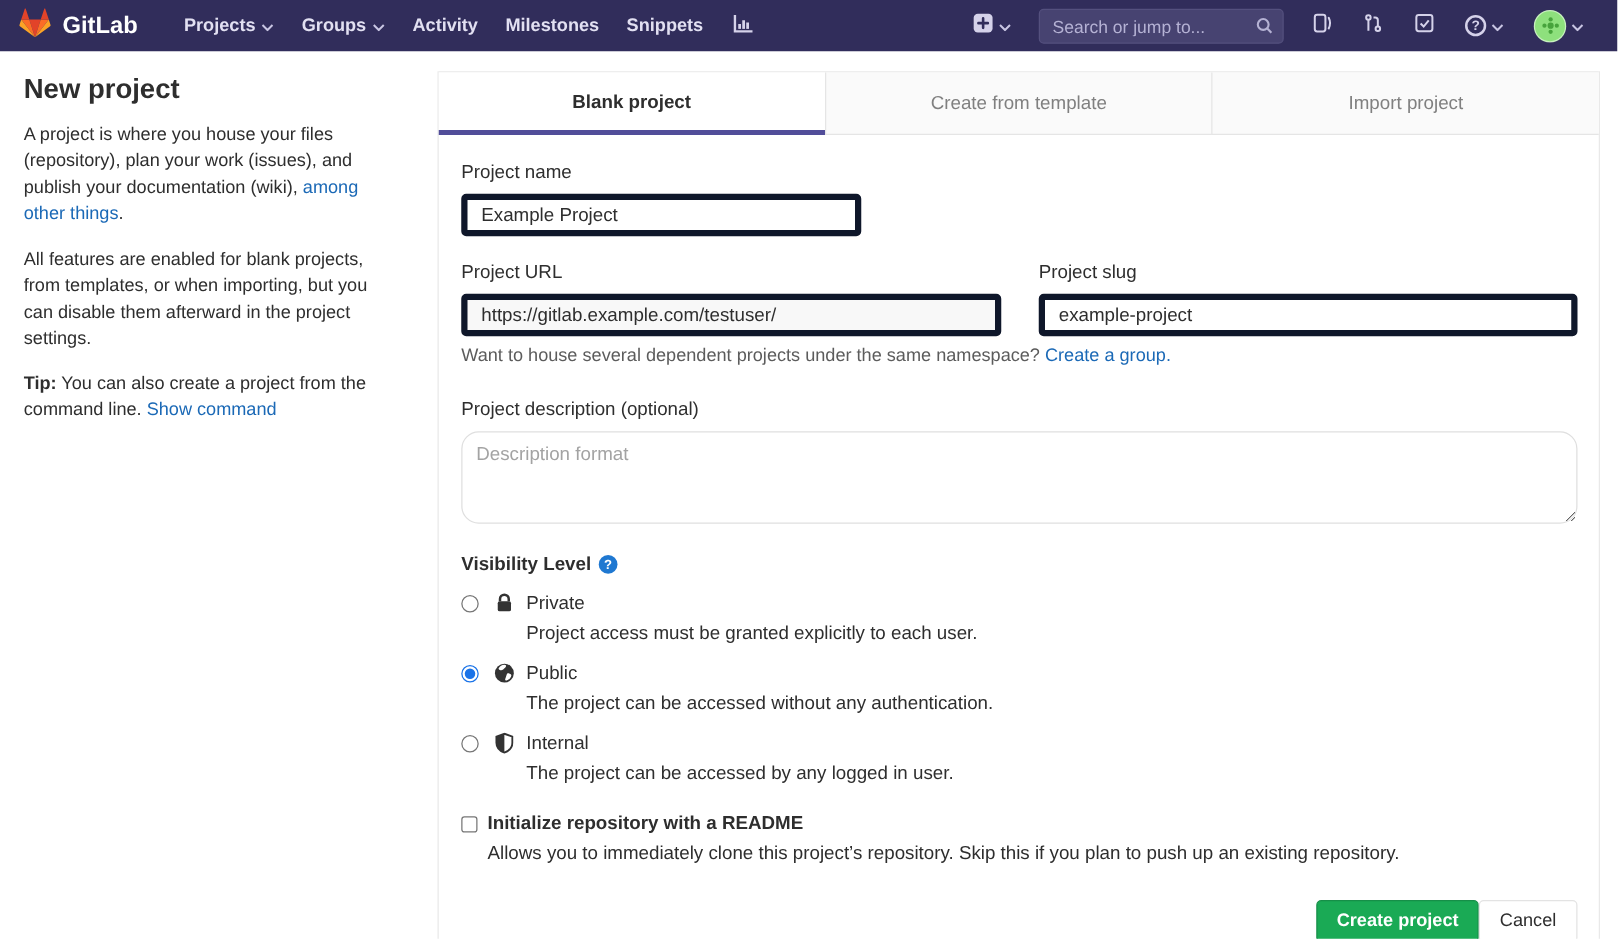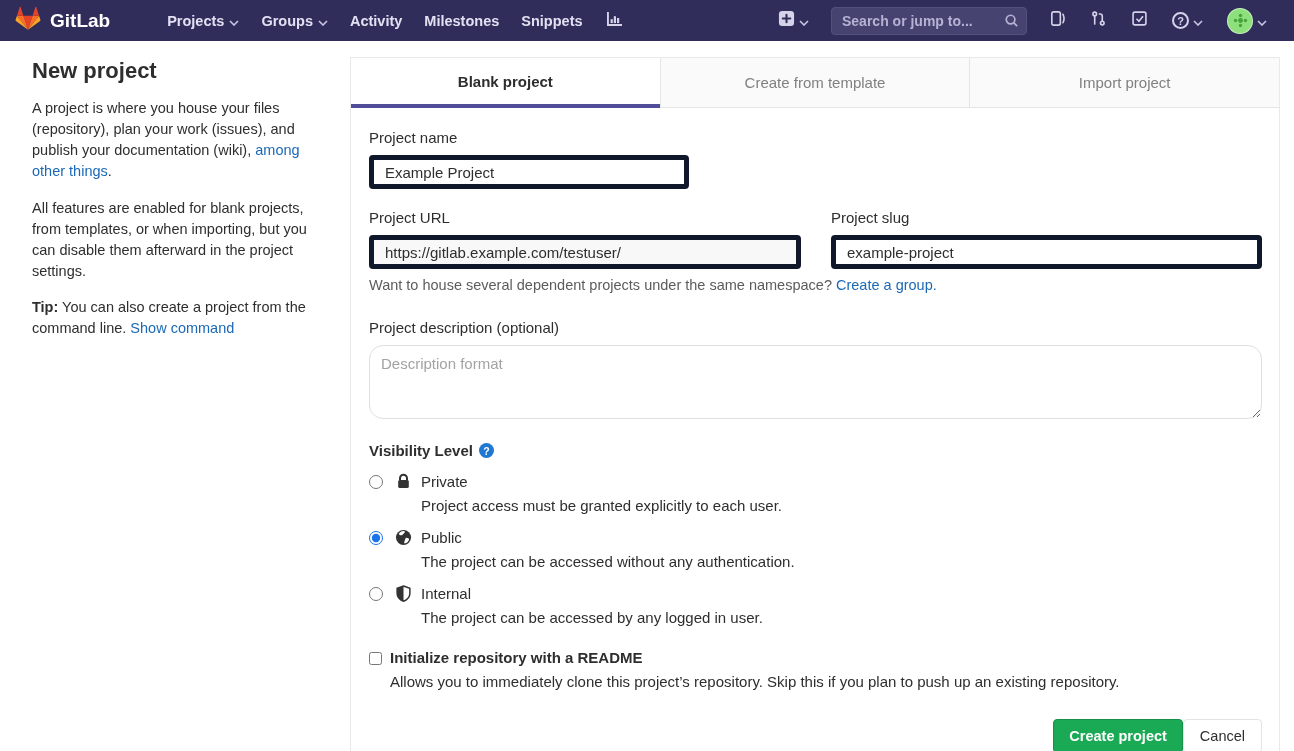--- a/index.html
+++ b/index.html
@@ -1,42 +1,42 @@
 <!DOCTYPE html>
 <html><head>
 <meta charset="utf-8">
 <style>
   * { box-sizing: border-box; }
   html,body { margin:0; padding:0; width:1294px; height:751px; overflow:hidden;
     font-family:"Liberation Sans", sans-serif; color:#2e2e2e; background:#fff; }
   a { text-decoration:none; }
 
   
-  .navbar { height:41px; background:#312d5b; display:flex; align-items:center; padding:0 15px;gap:20px; }
+  .navbar { height:41px; background:#312d5b; display:flex; align-items:center; padding:0 15px; }
   .brand { display:flex; align-items:center; cursor:pointer; }
   .brand-text { color:#fff; font-size:19px; font-weight:600; margin-left:9px; }
   .nav-links { display:flex; align-items:center; margin-left:26px; height:100%; }
   .nav-link { display:flex; align-items:center; gap:5px; padding:0 11px; height:100%;
     color:#e2e0f2; font-size:14.5px; font-weight:600; cursor:pointer; }
   .nav-right { margin-left:auto; display:flex; align-items:center; height:100%; }
   .icon-btn { display:flex; align-items:center; gap:4px; padding:0 12px; height:100%; cursor:pointer; }
   .searchbox { position:relative; width:196px; height:28px; margin:0 10px; }
   .searchbox input { width:100%; height:28px; background:#474371; border:1px solid #54507e;
-    border-radius:4px; color:#fff; padding:0 30px 0 10px; font-size:14px; font-weight:700;
+    border-radius:4px; color:#fff; padding:0 30px 0 10px; font-size:14px; font-weight:400;
     font-family:inherit; outline:none; }
   .searchbox input::placeholder { color:#b5b2d4; }
   .searchbox .mag { position:absolute; right:8px; top:6px; }
   .nav-help-circle { width:17px; height:17px; border:2px solid #d5d2ea; border-radius:50%;
     color:#d5d2ea; font-weight:700; font-size:11px; display:flex; align-items:center; justify-content:center; }
   .avatar { width:26px; height:26px; border-radius:50%; background:#8ee07d;
     border:1px solid rgba(255,255,255,.5); display:flex; align-items:center; justify-content:center; }
 
   
   .main { display:flex; align-items:flex-start; }
-  .sidebar { width:350px; flex:none; padding:17px 32px 0 32px; }
+  .sidebar { width:350px; flex:none; padding:17px 32px 0 19px; }
   .sidebar h1 { font-size:22px; font-weight:700; margin:0 0 14px; }
   .sidebar p { font-size:14.5px; line-height:1.46; margin:0 0 15px; }
   .sidebar a { color:#1b69b6; cursor:pointer; }
 
   .content { flex:1; margin:16px 14px 0 0; border-left:1px solid #e9e9e9;
     border-right:1px solid #e9e9e9; border-bottom:1px solid #e9e9e9; }
 
   
   .tabs { display:flex; border-top:1px solid #e9e9e9; }
   .tab { flex:1; height:50px; display:flex; align-items:center; justify-content:center;

